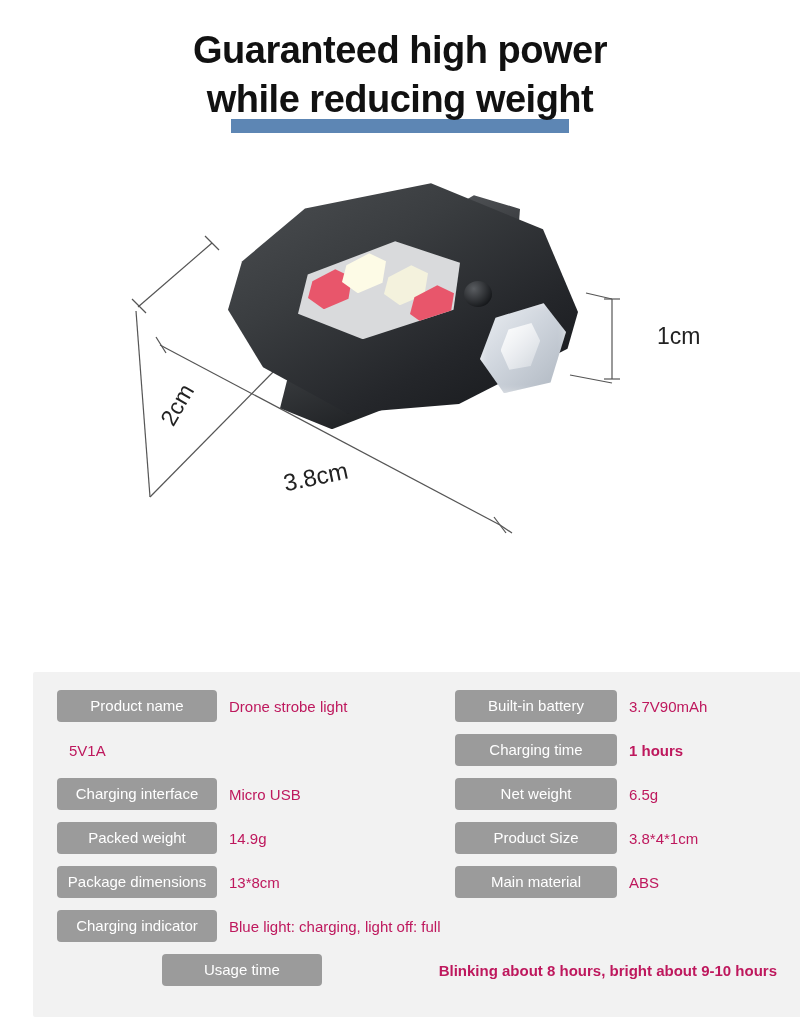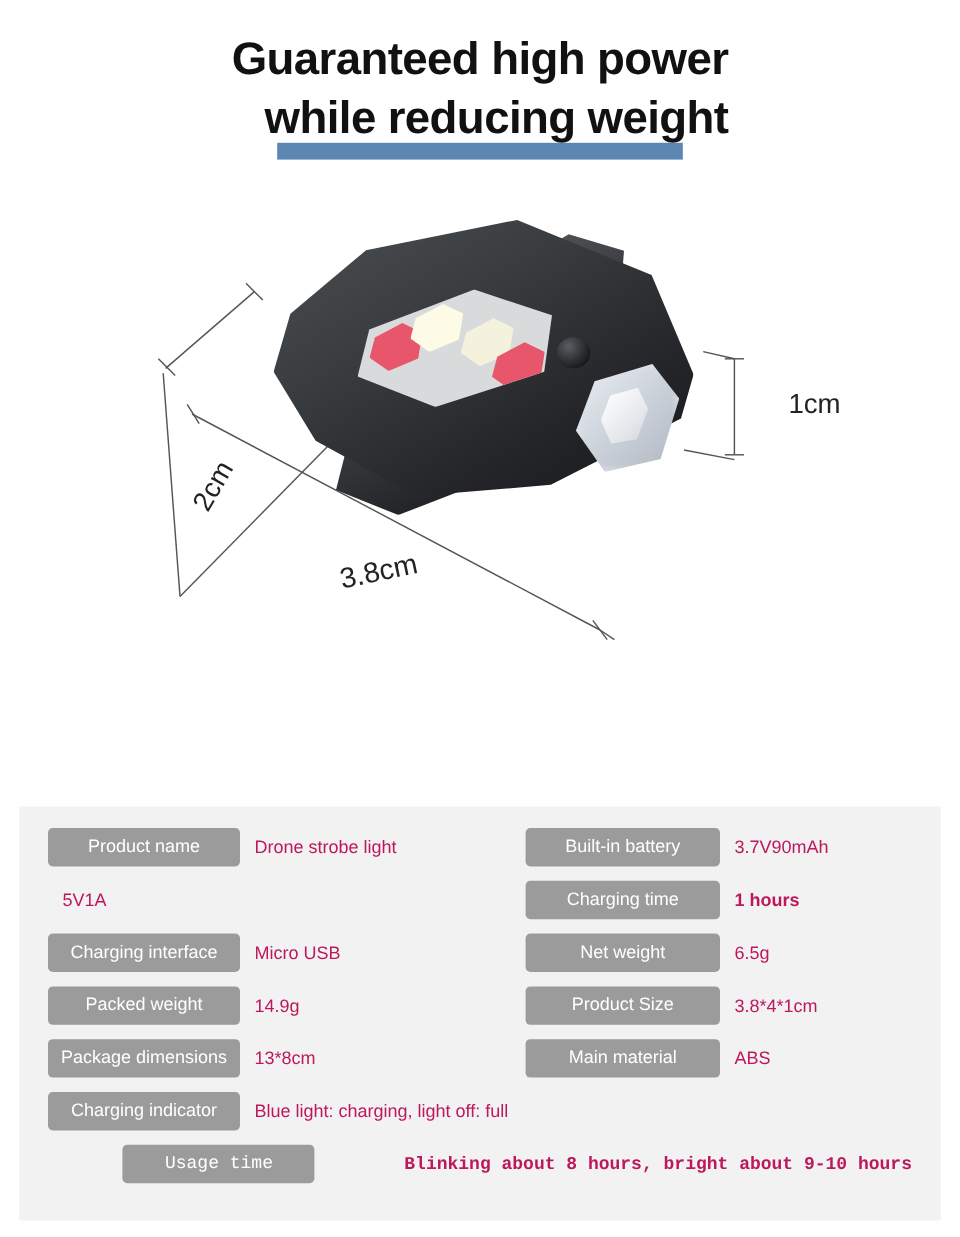--- a/index.html
+++ b/index.html
@@ -21,21 +21,21 @@
   }
   .headline {
     font-size: 38px;
     font-weight: bold;
     line-height: 1.28;
     letter-spacing: -0.5px;
     color: #111;
     display: inline-block;
     position: relative;
   }
-  .headline .line { display: block; text-align: right; }
+  .headline .line { display: block; }
   .underline-bar {
     width: 338px;
     height: 14px;
     background: #5d86b4;
     margin: -4px auto 0 auto;
   }
   .subhead {
     font-size: 19px;
     color: #2c2c2c;
     margin-top: 22px;
@@ -128,21 +128,21 @@
     position: absolute;
     left: 236px; top: 118px;
     width: 28px; height: 26px;
     border-radius: 50%;
     background: radial-gradient(circle at 35% 30%, #5a5d61, #17191c 75%);
   }
 
   
   .spec-panel {
     position: absolute;
-    left: 16px; top: 672px;
+    left: 33px; top: 672px;
     width: 768px; height: 345px;
     background: #f2f2f2;
     border-radius: 2px;
   }
   .spec-grid {
     padding: 18px 24px 0 24px;
   }
   .spec-row { display: flex; margin-bottom: 12px; }
   .cell { display: flex; align-items: center; }
   .cell.left-col { width: 398px; }
@@ -163,21 +163,21 @@
   .label-pill.w-right { width: 162px; }
   .value {
     font-size: 15px;
     color: #be185d;
     padding-left: 12px;
     white-space: nowrap;
   }
   .value.bold { font-weight: bold; }
   .spec-row.full .cell.left-col { width: auto; flex: 1; }
   .center-pill { margin: 0 auto; }
-  .row-usage { margin-top: 2px; font-family: Liberation Mono, monospace; }
+  .row-usage { margin-top: 2px; }
 </style>
 </head>
 <body>
 
 <div class="header">
   <div class="headline">
     <span class="line">Guaranteed high power</span>
     <span class="line">while reducing weight</span>
   </div>
   <div class="underline-bar"></div>

